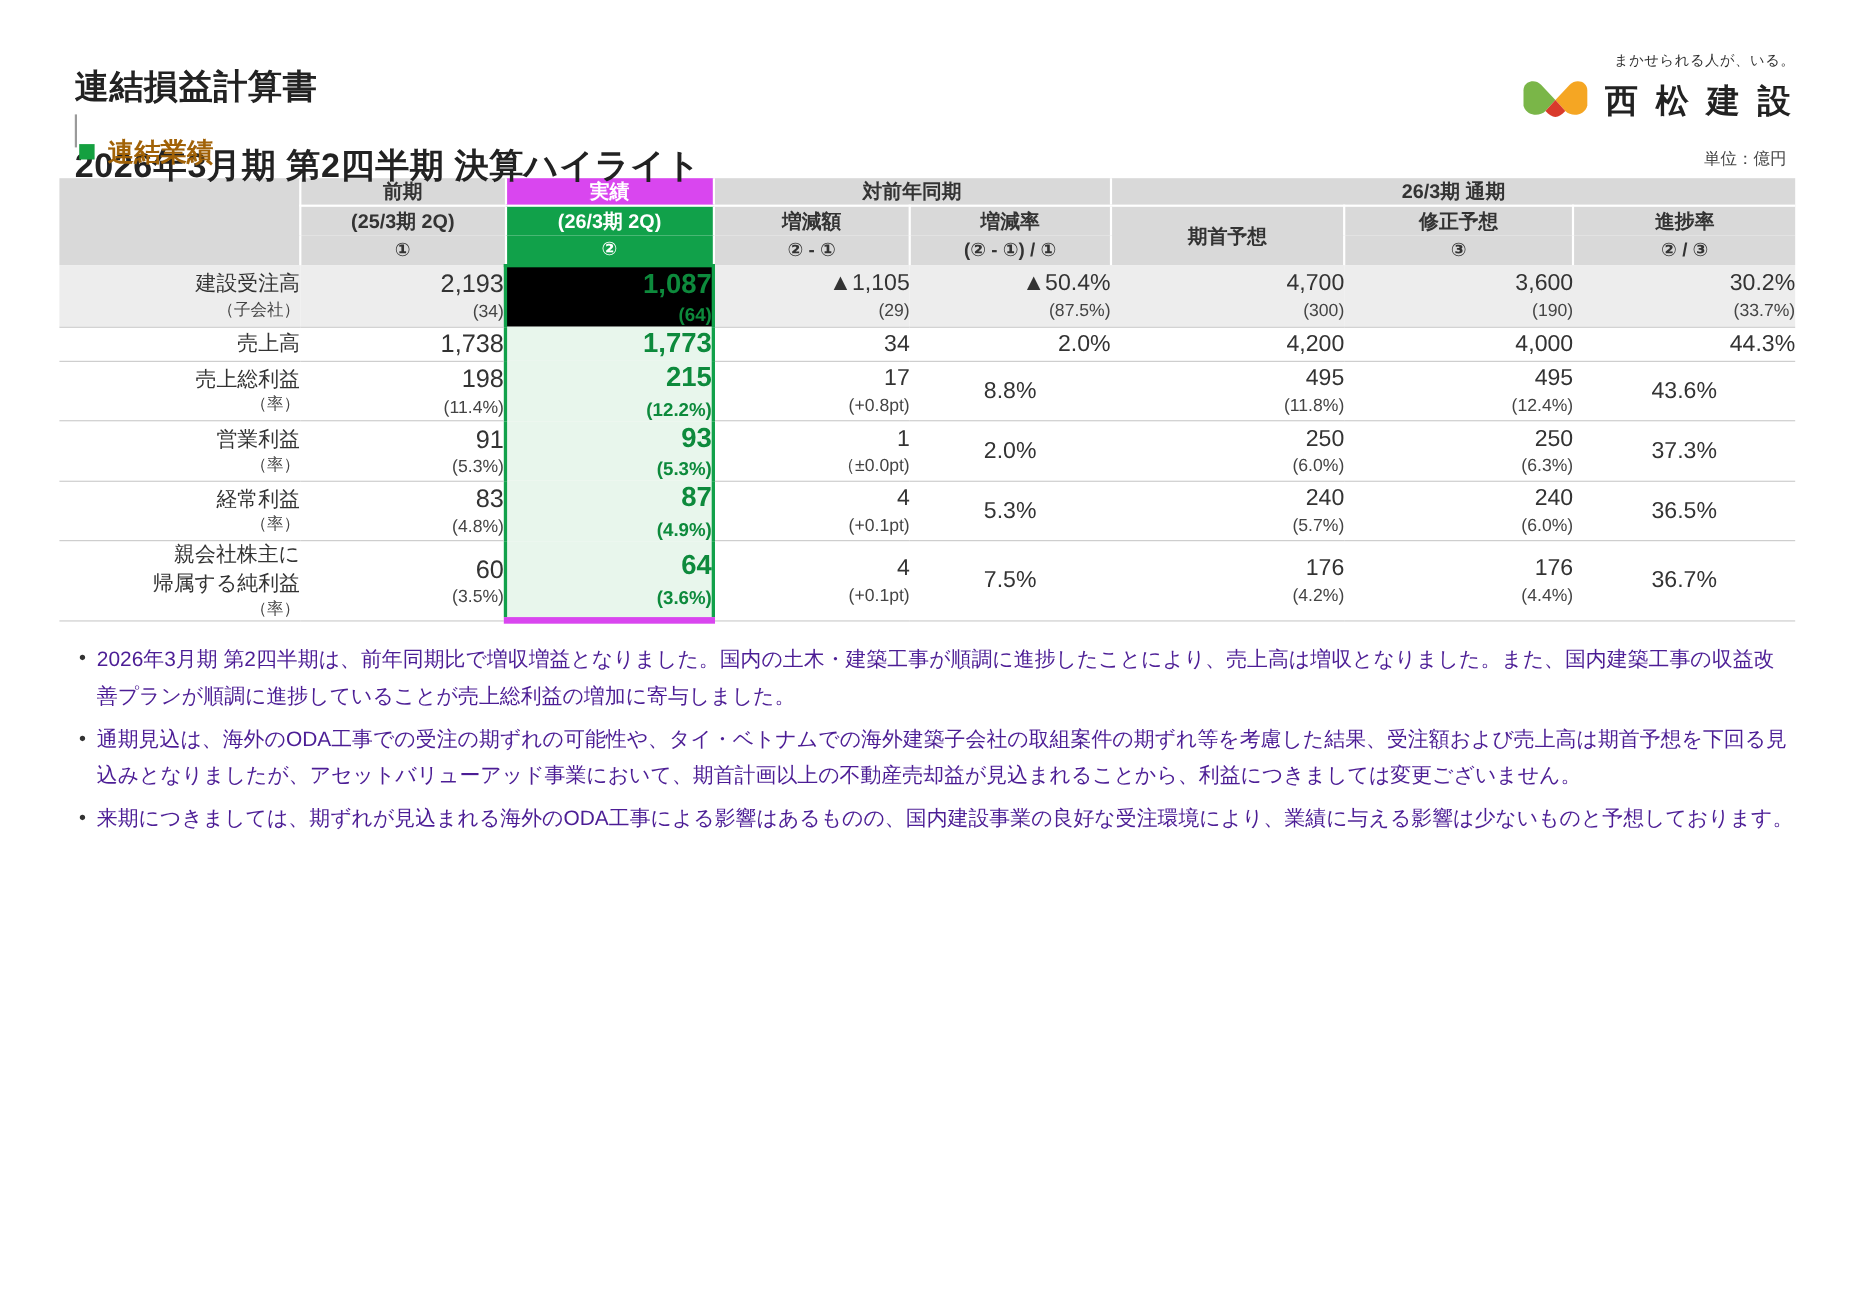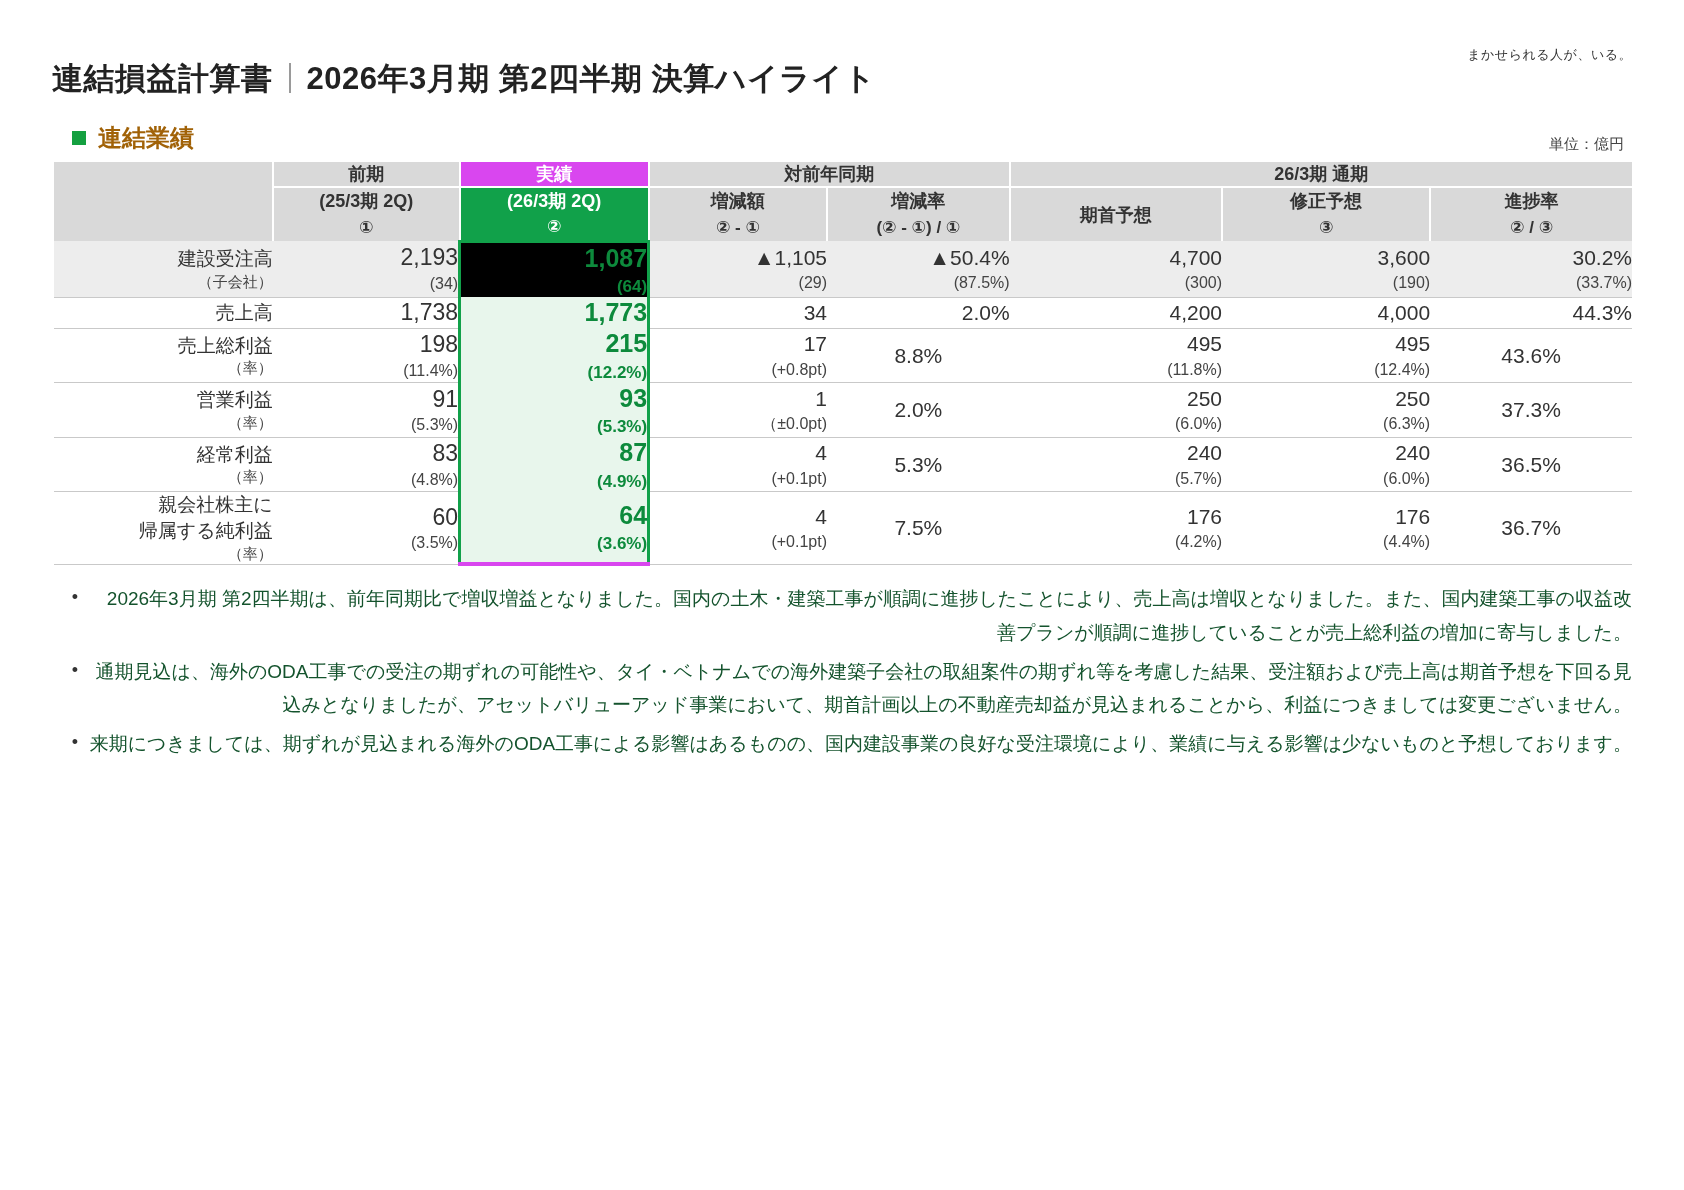--- a/index.html
+++ b/index.html
@@ -27,20 +27,21 @@
   .header {
     display: flex;
     align-items: flex-start;
     justify-content: space-between;
     height: 68px;
   }
   .title-wrap {
     display: flex;
     align-items: baseline;
     padding-top: 18px;
+    flex-direction: column;
   }
   .title-main {
     font-size: 31px;
     font-weight: bold;
     color: #222222;
     letter-spacing: 0.5px;
   }
   .title-divider {
     display: inline-block;
     width: 2px;
@@ -216,21 +217,21 @@
   }
   .col-green .sub {
     display: block;
     font-size: 17px;
     color: #0d8a3c;
     font-weight: bold;
     margin-top: 2px;
     text-align: right;
   }
   .col-green.first { border-top: 3px solid #11a14a; }
-  .col-green.last { border-bottom: 4px solid #d946ef; }
+  .col-green.last { border-bottom: 6px solid #d946ef; }
 
   tr.shaded td { background: #ededed; }
   tr.shaded td.col-green { background: #000000; }
 
   td.sep { border-bottom: 1px solid #c9c9c9; }
 
   
   .bullets {
     margin-top: 16px;
     padding-left: 10px;
@@ -244,38 +245,47 @@
     font-size: 18px;
     line-height: 1.7;
     color: #333333;
     width: 26px;
     flex: 0 0 26px;
     text-align: center;
   }
   .bullet .txt {
     font-size: 19px;
     line-height: 1.75;
-    color: #14532d;
+    color: #4c1d95;
     flex: 1;
-    text-align: right;
   }
 </style>
 </head>
 <body>
 
 <div class="page">
 
   <div class="header">
     <div class="title-wrap">
       <span class="title-main">連結損益計算書</span>
       <span class="title-divider"></span>
       <span class="title-sub">2026年3月期 第2四半期 決算ハイライト</span>
     </div>
     <div class="logo-block">
       <div class="tagline">まかせられる人が、いる。</div>
+      <div class="logo-row">
+        <span class="logo-mark">
+          <svg width="62" height="44" viewBox="0 0 62 44" xmlns="http://www.w3.org/2000/svg">
+            <path d="M2 12 C2 4, 12 1, 18 7 L31 21 L22 31 C16 37, 4 35, 2 26 Z" fill="#7ab648"></path>
+            <path d="M60 12 C60 4, 50 1, 44 7 L31 21 L40 31 C46 37, 58 35, 60 26 Z" fill="#f5a623"></path>
+            <path d="M22 31 L31 21 L40 31 C34 38, 28 38, 22 31 Z" fill="#d93a2b"></path>
+          </svg>
+        </span>
+        <span class="logo-name">西 松 建 設</span>
+      </div>
     </div>
   </div>
 
   <div class="section-row">
     <div class="section-title">
       <span class="sq"></span>
       <span>連結業績</span>
     </div>
     <div class="unit-note">単位：億円</div>
   </div>

